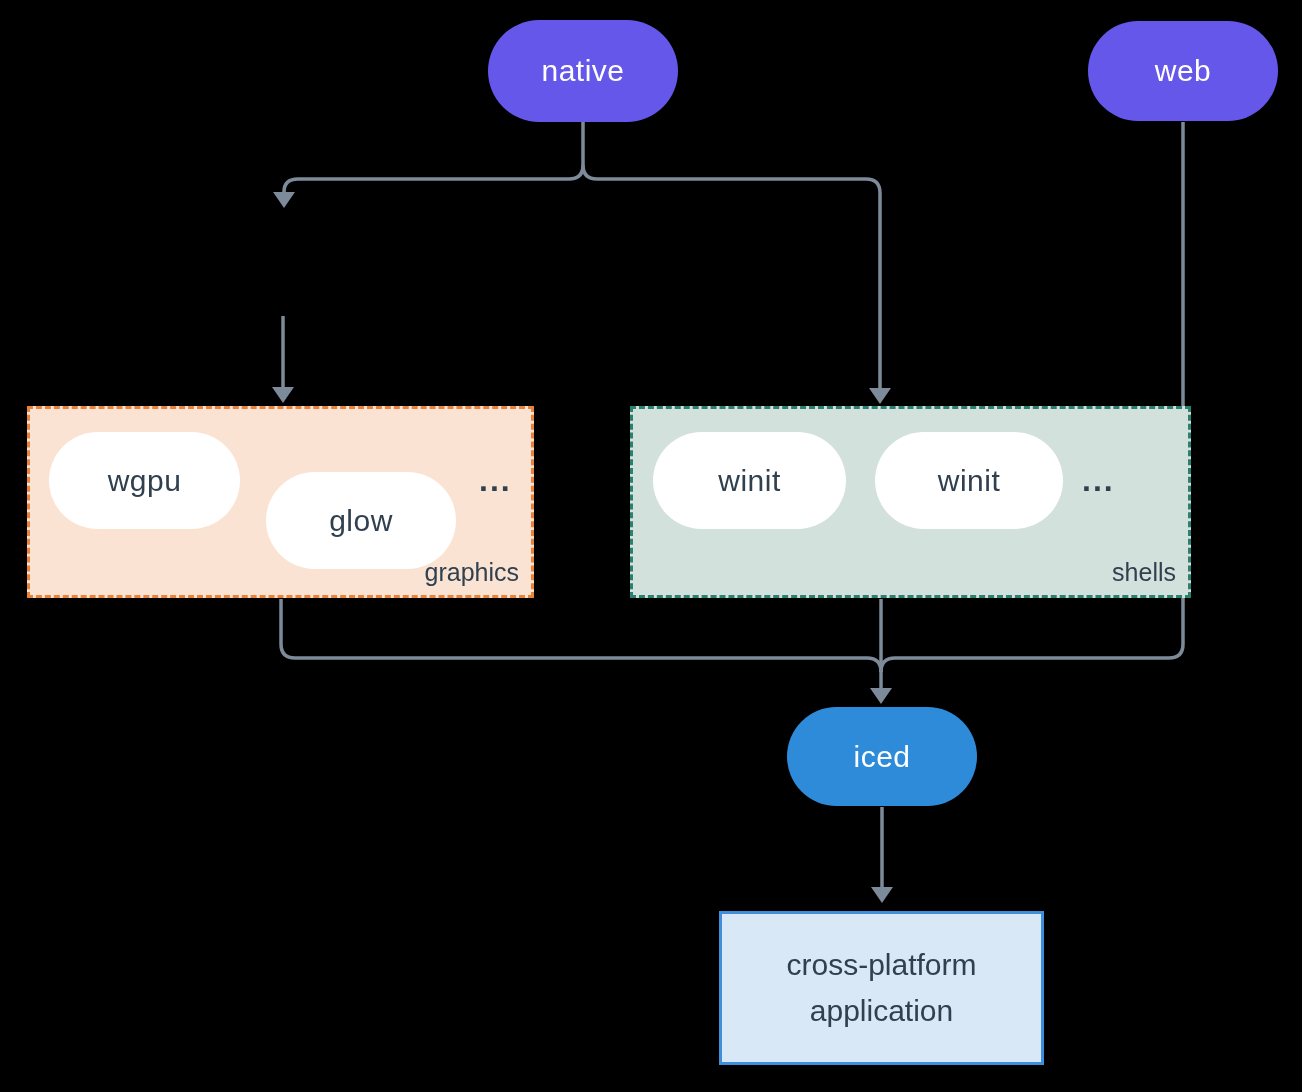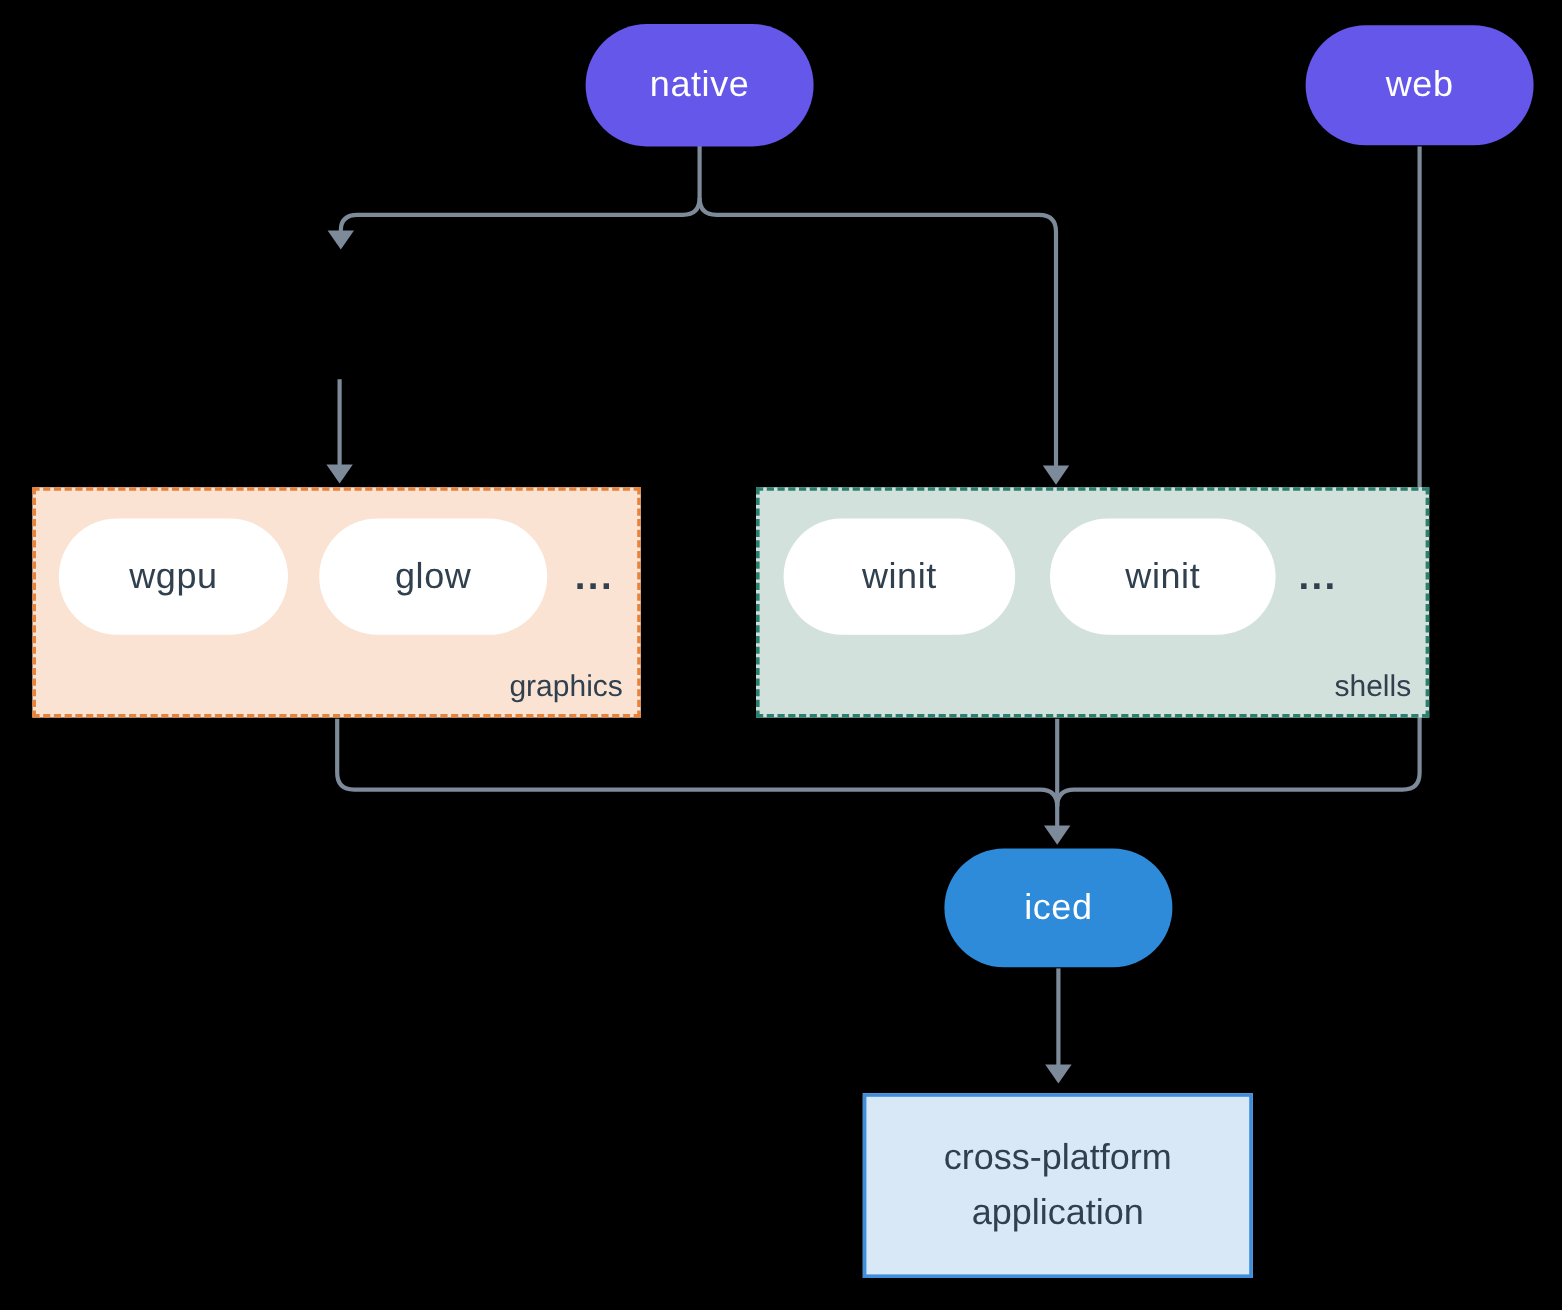--- a/index.html
+++ b/index.html
@@ -64,21 +64,21 @@
     border: 3px dashed var(--renderers_border);
   }
   #group-shells {
     left: 630px;
     width: 561px;
     background: var(--shells_bg);
     border: 3px dashed var(--shells_border);
   }
   .group-box .pill { height: 97px; top: 23px; }
   #pill-wgpu   { left: 19px;  width: 191px; }
-  #pill-glow   { left: 236px; width: 190px; }
+  #pill-glow   { left: 236px; width: 190px; margin-top: 40px; }
   #pill-winit  { left: 20px;  width: 193px; }
   #pill-glutin { left: 242px; width: 188px; }
   .more-dots {
     position: absolute;
     top: 23px;
     height: 97px;
     left: 449px;
     display: flex;
     align-items: center;
     color: var(--dark_text);

